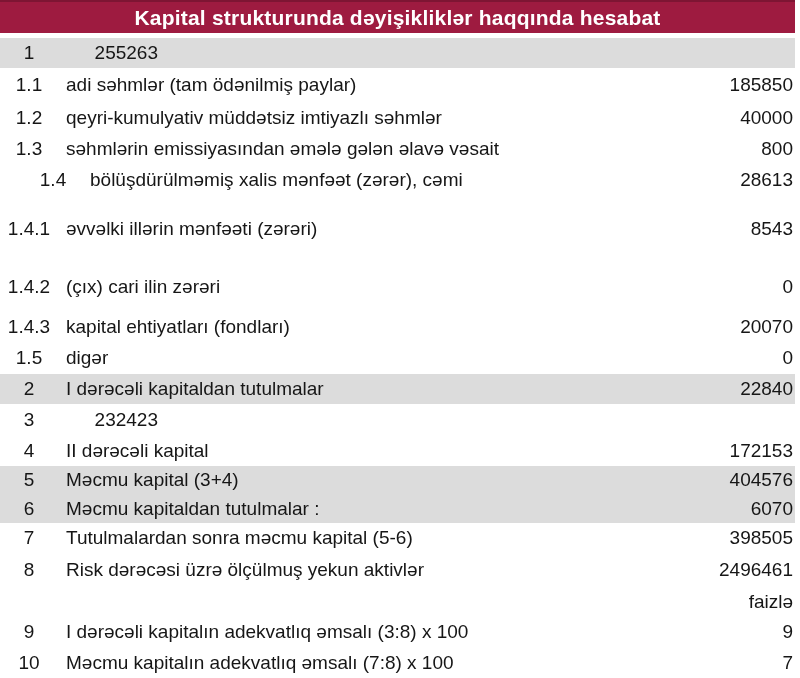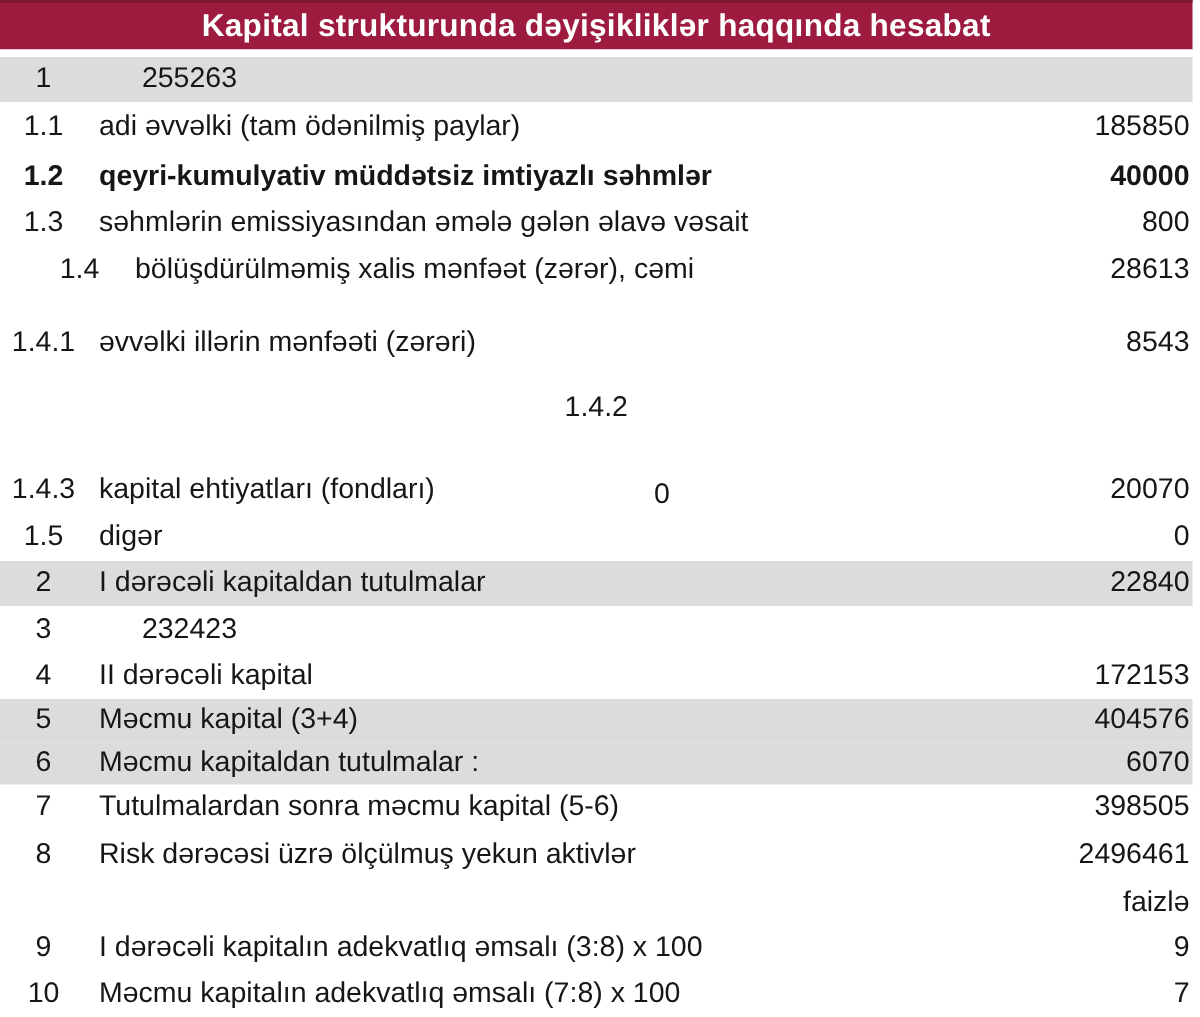--- a/index.html
+++ b/index.html
@@ -71,25 +71,25 @@
   <div class="title-bar" style="background: rgb(158, 27, 64); border-top-color: rgb(126, 21, 51); color: #ffffff;">Kapital strukturunda dəyişikliklər haqqında hesabat</div>
   <div class="title-gap"></div>
   <div class="cap-table" id="cap-table">
   <div class="row" style="height: 30px; background: rgb(220, 220, 220);">
     <div class="cell num">1</div>
     <div class="cell value">255263</div>
   </div>
 
   <div class="row" style="height: 34px;">
     <div class="cell num">1.1</div>
-    <div class="cell label">adi əvvəlki (tam ödənilmiş paylar)</div>
+    <div class="cell label">adi səhmlər (tam ödənilmiş paylar)</div>
     <div class="cell value">185850</div>
   </div>
 
-  <div class="row" style="height: 32px; font-weight: bold;">
+  <div class="row" style="height: 32px;">
     <div class="cell num">1.2</div>
     <div class="cell label">qeyri-kumulyativ müddətsiz imtiyazlı səhmlər</div>
     <div class="cell value">40000</div>
   </div>
 
   <div class="row" style="height: 31px;">
     <div class="cell num">1.3</div>
     <div class="cell label">səhmlərin emissiyasından əmələ gələn  əlavə vəsait</div>
     <div class="cell value">800</div>
   </div>
@@ -99,21 +99,21 @@
     <div class="cell label">bölüşdürülməmiş xalis mənfəət (zərər), cəmi</div>
     <div class="cell value">28613</div>
   </div>
 
   <div class="row" style="height: 66px;">
     <div class="cell num">1.4.1</div>
     <div class="cell label">əvvəlki illərin mənfəəti (zərəri)</div>
     <div class="cell value">8543</div>
   </div>
 
-  <div class="row" style="height: 50px; flex-direction: column;">
+  <div class="row" style="height: 50px;">
     <div class="cell num">1.4.2</div>
     <div class="cell label">(çıx) cari ilin zərəri</div>
     <div class="cell value">0</div>
   </div>
 
   <div class="row" style="height: 31px;">
     <div class="cell num">1.4.3</div>
     <div class="cell label">kapital ehtiyatları (fondları)</div>
     <div class="cell value">20070</div>
   </div>

